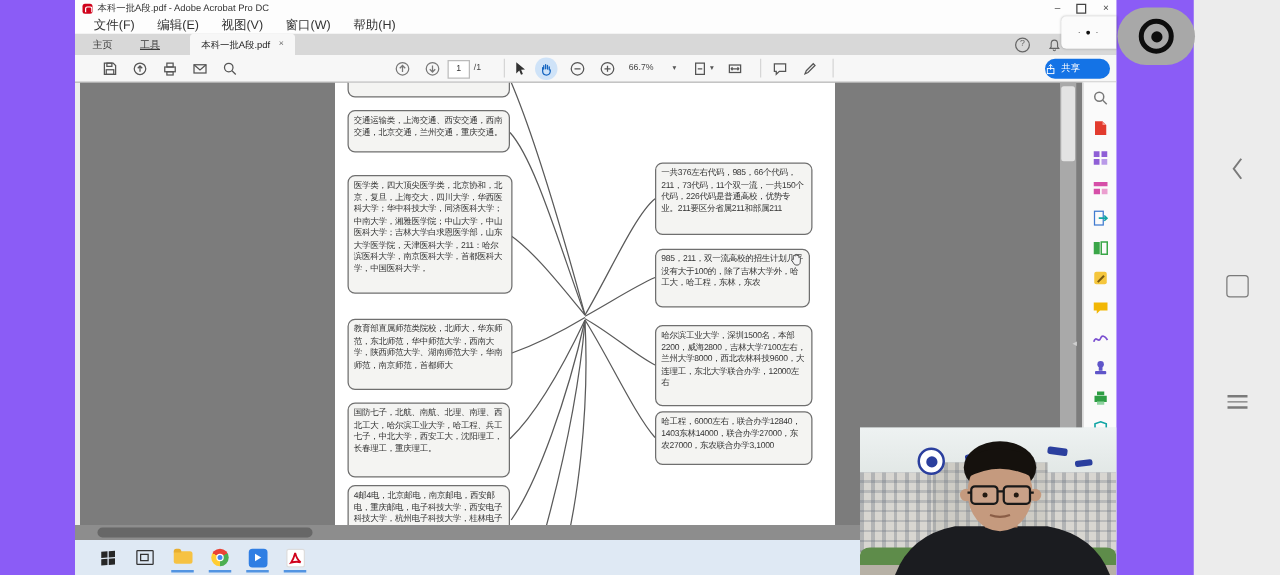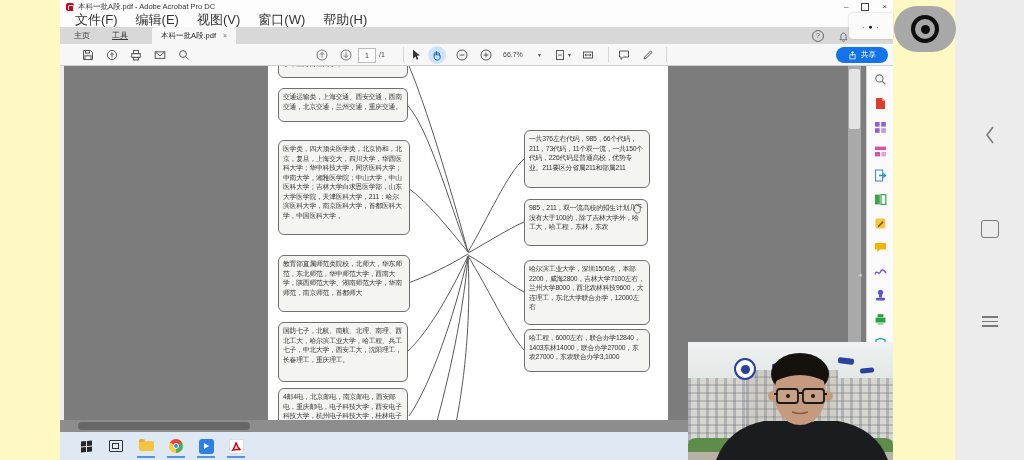--- a/index.html
+++ b/index.html
@@ -1,44 +1,44 @@
 <!DOCTYPE html>
 <html><head>
 <meta charset="utf-8">
 <style>
   html,body{margin:0;padding:0;background:#000;}
-  #screen{position:relative;width:1024px;height:460px;background:#fef9c3;overflow:hidden;
+  #screen{position:relative;width:1024px;height:460px;background:#8b5cf6;overflow:hidden;
           font-family:"Liberation Sans","DejaVu Sans",sans-serif;-webkit-font-smoothing:antialiased;}
   
   #appwin{position:absolute;left:60px;top:0;width:833px;height:432px;background:#fdfdfd;}
   #titlebar{position:absolute;left:0;top:0;width:100%;height:13px;background:#fdfdfd;display:flex;align-items:center;padding-left:6px;box-sizing:border-box;}
   .acro-mini{width:8px;height:8px;background:#d0021b;border-radius:2px;margin-right:4px;flex:0 0 auto;position:relative;}
   .acro-mini:after{content:"";position:absolute;left:2px;top:2px;width:4px;height:4px;border:1px solid #fff;border-bottom:none;border-radius:2px 2px 0 0;}
   #title-text{font-size:7.5px;color:#333;white-space:nowrap;}
   #wincontrols{position:absolute;right:6px;top:0;height:13px;display:flex;align-items:center;gap:13px;}
   .wc-btn{font-size:8px;color:#444;line-height:1;}
   .wc-max{width:6px;height:6px;border:1px solid #444;}
   #menubar{position:absolute;left:0;top:13px;width:100%;height:14px;background:#fdfdfd;display:flex;align-items:center;padding-left:6px;box-sizing:border-box;}
-  .menu-item{font-size:13px;color:#333;padding:0 9px;}
+  .menu-item{font-size:10px;color:#333;padding:0 9px;}
   #tabbar{position:absolute;left:0;top:27px;width:100%;height:17px;background:#d8d8d8;}
   .tab-plain{position:absolute;top:0;height:17px;display:flex;align-items:center;font-size:8px;color:#3a3a3a;padding:0 6px;}
   #tab-doc{position:absolute;left:92px;top:0;height:17px;background:#f7f7f7;border-radius:3px 3px 0 0;display:flex;align-items:center;gap:7px;padding:0 9px;font-size:7.5px;color:#222;}
   #tab-close{font-size:7px;color:#666;}
   #help-circle{position:absolute;left:752px;top:3px;width:10px;height:10px;border:1px solid #666;border-radius:50%;font-size:7px;color:#666;text-align:center;line-height:10px;}
   #bell{position:absolute;left:778px;top:2px;}
   #toolbar{position:absolute;left:0;top:44px;width:100%;height:22px;background:#f7f7f7;border-bottom:1px solid #cfcfcf;box-sizing:border-box;}
   .tbi{position:absolute;top:5px;width:12px;height:12px;}
   .tbi svg{display:block;}
   .tb-sep{position:absolute;top:3px;width:1px;height:15px;background:#d6d6d6;}
   #pagebox{position:absolute;left:298px;top:4px;width:16px;height:13px;border:1px solid #bbb;background:#fff;font-size:7px;color:#333;text-align:center;line-height:13px;}
   #pagetotal{position:absolute;left:319px;top:7px;font-size:7px;color:#444;}
   #hand-pill{position:absolute;left:368px;top:2px;width:18px;height:18px;border-radius:50%;background:#cfe3f8;display:flex;align-items:center;justify-content:center;}
   #zoomtext{position:absolute;left:443px;top:7px;font-size:7px;color:#444;}
   .caret{position:absolute;top:7px;font-size:6px;color:#555;}
-  #share-btn{position:absolute;left:776px;top:3px;width:52px;height:16px;background:#1473e6;border-radius:9px;display:flex;align-items:center;justify-content:center;gap:4px;color:#fff;font-size:7.5px;}
+  #share-btn{position:absolute;left:776px;top:3px;width:52px;height:16px;background:#1473e6;border-radius:9px;display:flex;align-items:center;justify-content:flex-start;gap:4px;color:#fff;font-size:7.5px;}
   
   #docarea{position:absolute;left:0;top:66px;width:806px;height:366px;background:#7c7c7c;overflow:hidden;}
   #left-sliver{position:absolute;left:0;top:0;width:4px;height:100%;background:#ededed;}
   #page{position:absolute;left:208px;top:0;width:400px;height:366px;background:#fff;overflow:hidden;}
   #connectors{position:absolute;left:0;top:0;}
   .mnode{position:absolute;background:#f4f4f2;border:1px solid #6f6f6f;border-radius:6px;padding:3px 4px;box-sizing:border-box;
          font-size:6.8px;line-height:1.4;letter-spacing:-0.2px;color:#333;overflow:hidden;}
   #center-node{position:absolute;left:160px;top:175px;width:80px;height:26px;background:#2e7fc2;border-radius:4px;
                color:#fff;font-size:10px;font-weight:bold;display:flex;align-items:center;justify-content:center;letter-spacing:0.5px;}
   #hand-cursor{position:absolute;left:363px;top:134px;}

